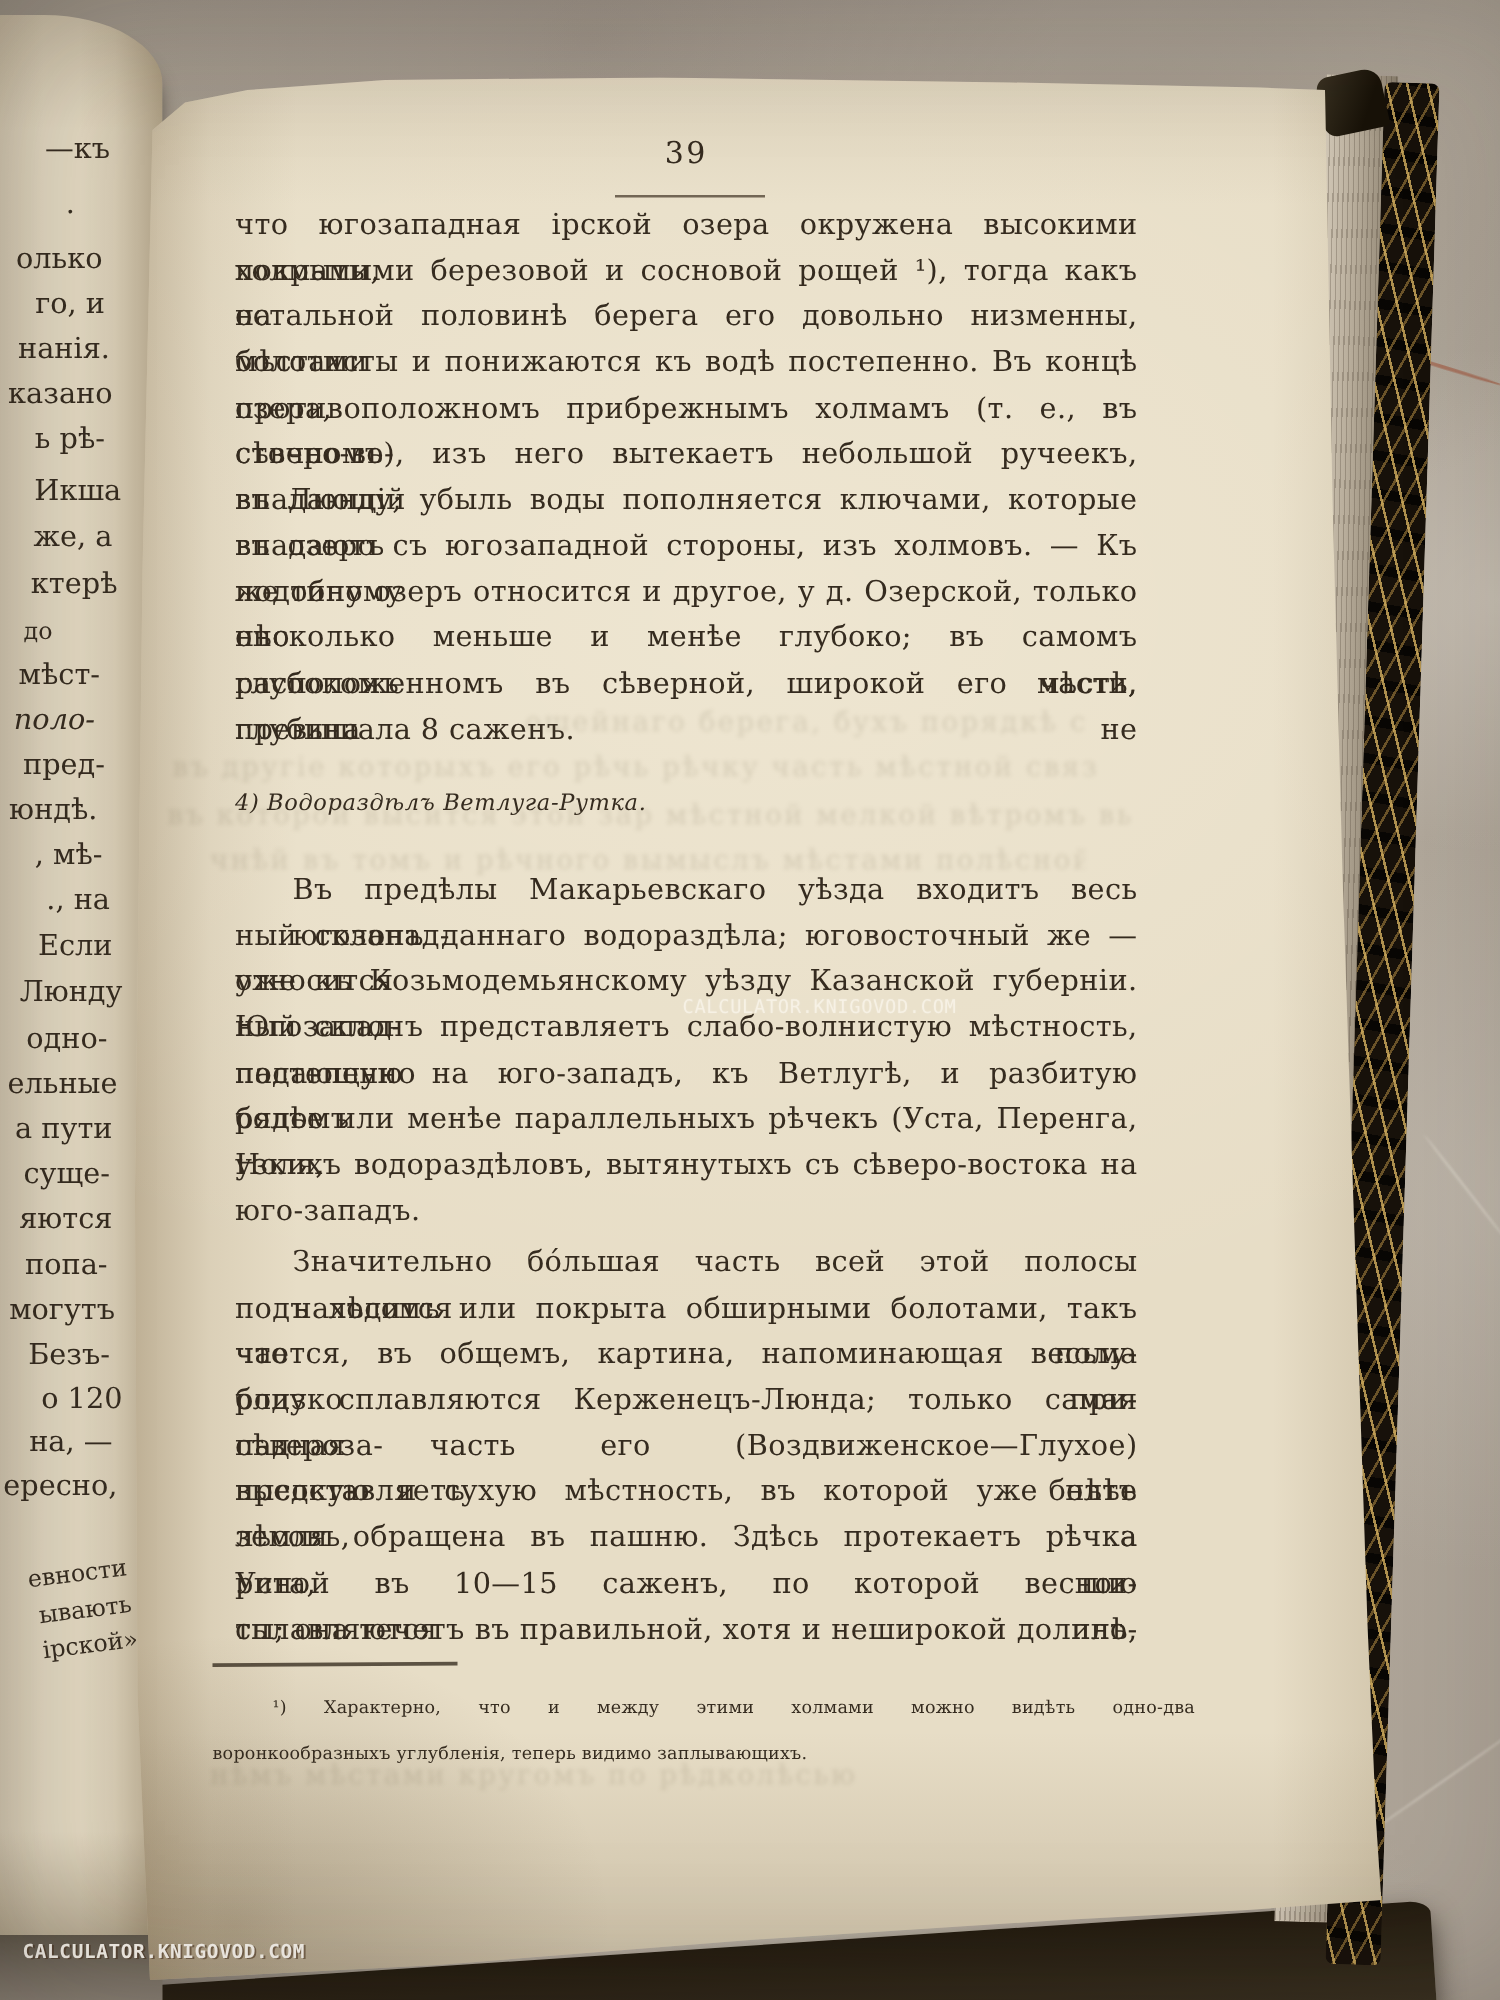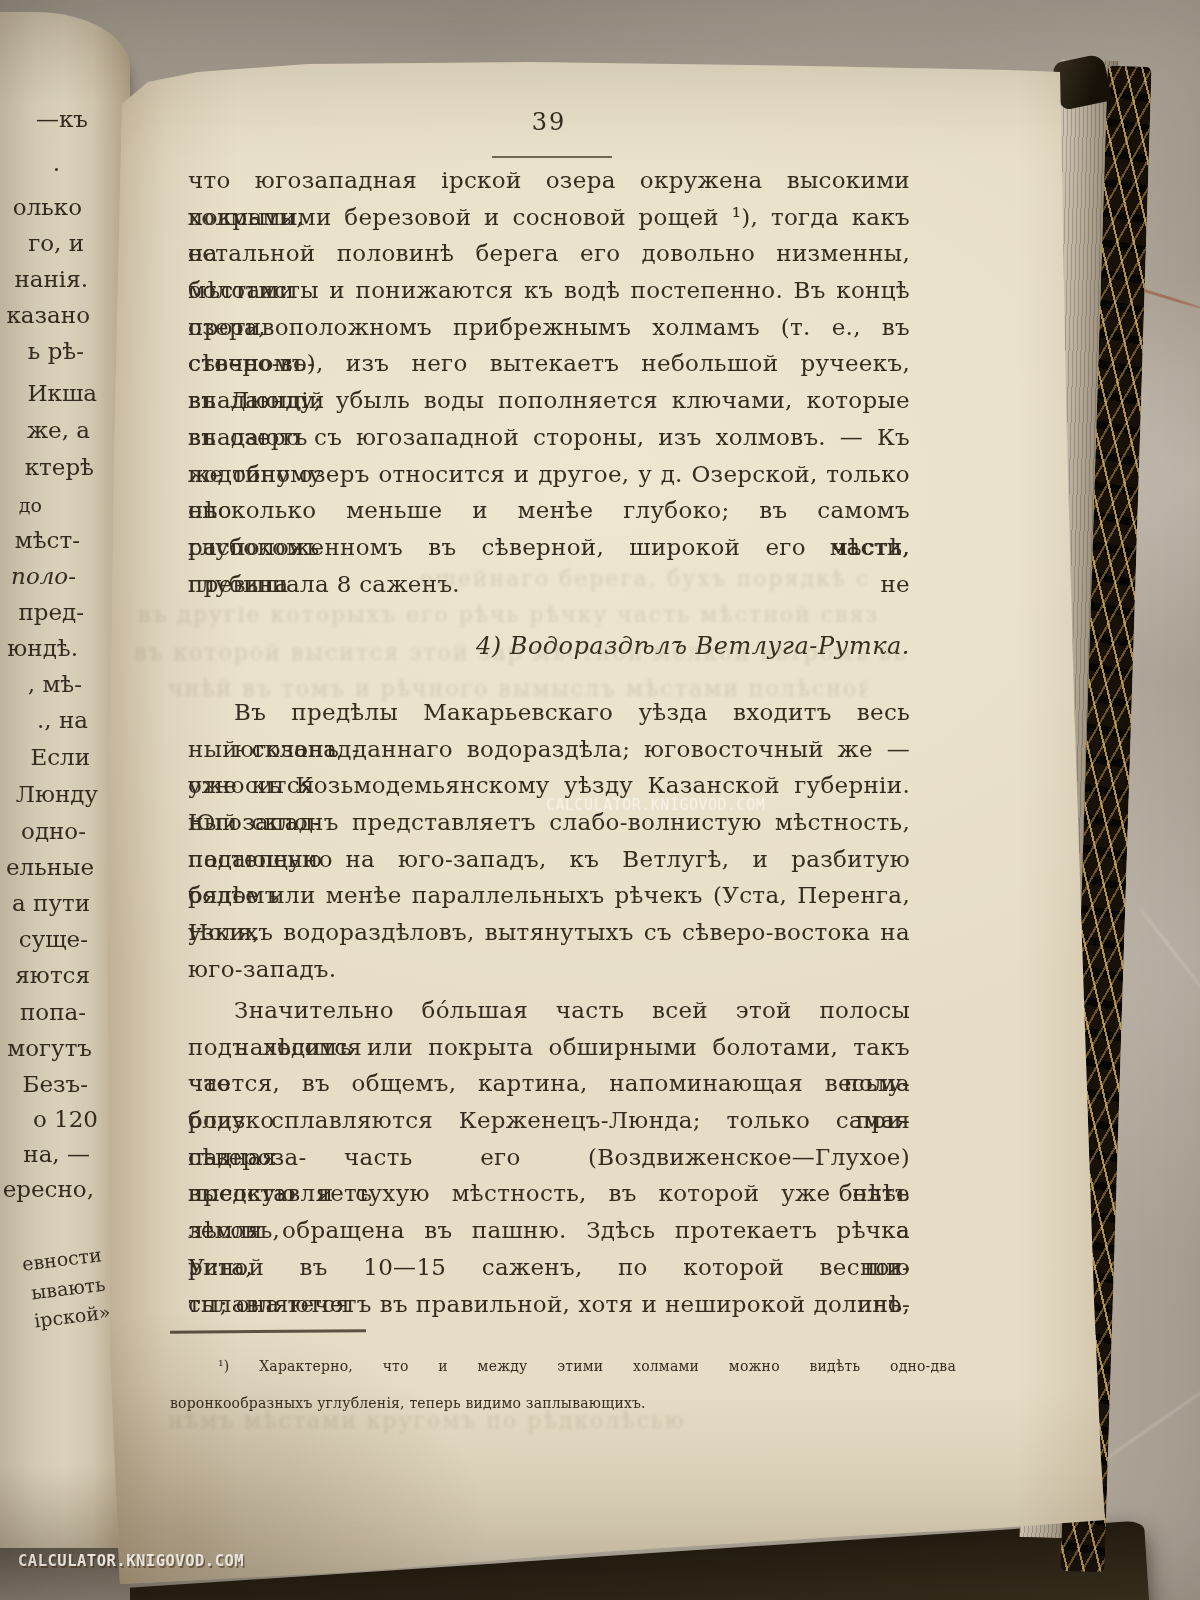--- a/index.html
+++ b/index.html
@@ -84,22 +84,22 @@
   .ink{color:#352b1f;}
   .pagenum{position:absolute;left:80px;top:52px;width:722px;text-align:center;
     font-size:24px;letter-spacing:2px;}
   .pagenum-rule{position:absolute;left:384px;top:100px;width:120px;height:2px;
     background:rgba(62,50,36,.7);}
   .para{position:absolute;left:80px;width:722px;font-size:23px;line-height:36.7px;
     letter-spacing:.3px;}
   .tl{height:36.7px;text-align:justify;text-align-last:justify;white-space:normal;}
   .tl.short{text-align-last:left;}
   #para1{top:106px;} #para2{top:638px;} #para3{top:936px;}
-  .heading{position:absolute;left:80px;top:576px;width:722px;text-align:right;
-    font-style:italic;font-size:24px;letter-spacing:.5px;}
+  .heading{position:absolute;left:80px;top:576px;width:722px;text-align:left;
+    font-style:italic;font-size:18px;letter-spacing:.5px;}
   .fn-rule{position:absolute;left:62px;top:1274px;width:196px;height:2.5px;
     background:rgba(58,47,34,.8);transform:rotate(-.4deg);}
   .footnote{position:absolute;left:62px;top:1292px;width:786px;
     font-size:14px;line-height:37px;letter-spacing:.2px;}
   .footnote .tl{height:37px;}
   .ghost{position:absolute;color:#7d7258;opacity:.2;filter:blur(1.6px);
     font-size:22px;white-space:nowrap;overflow:hidden;letter-spacing:2px;}
 
   
   .wm{font-family:"DejaVu Sans Mono",monospace;position:absolute;white-space:pre;}

